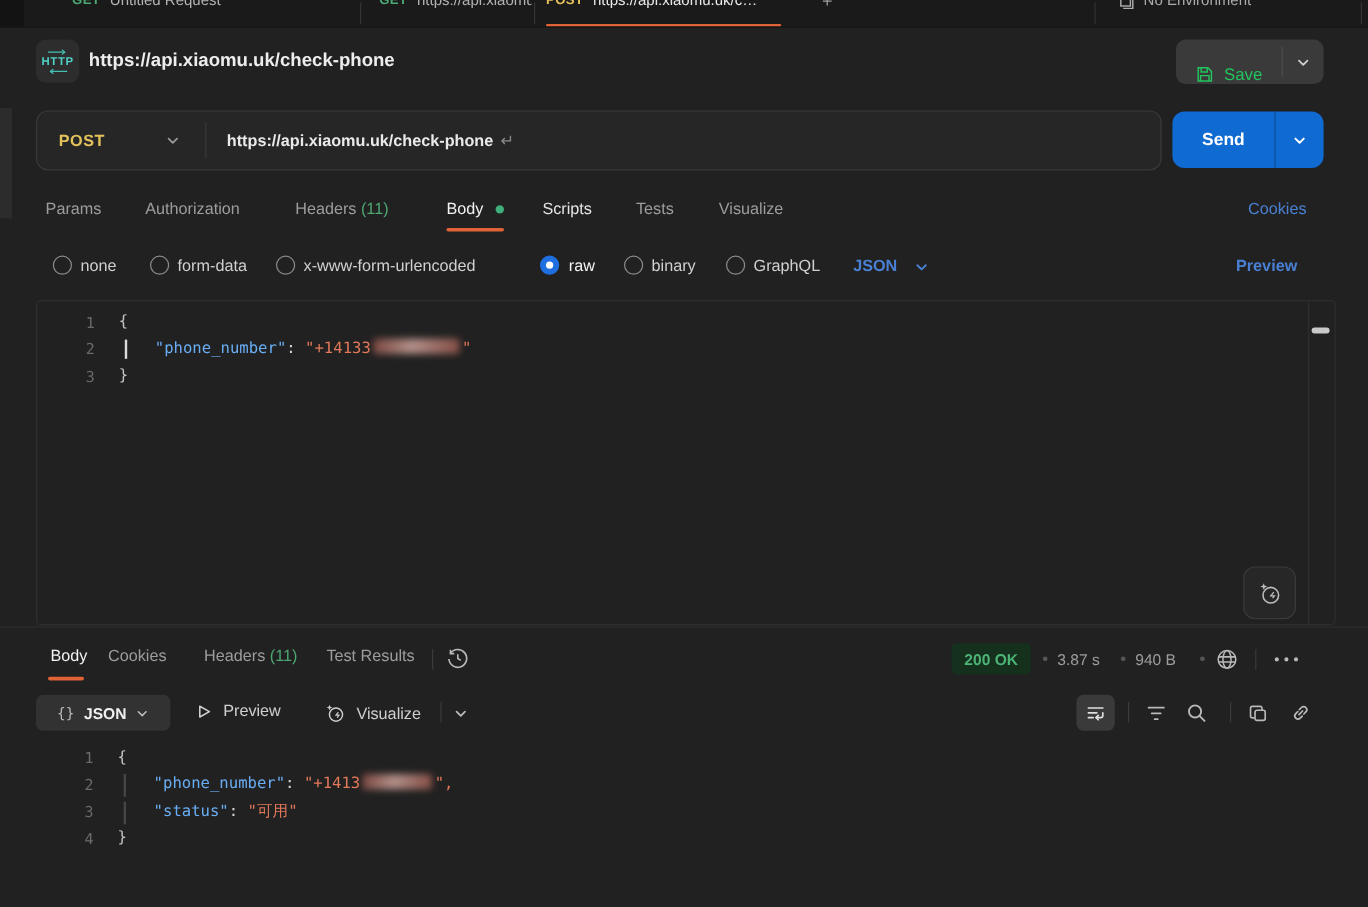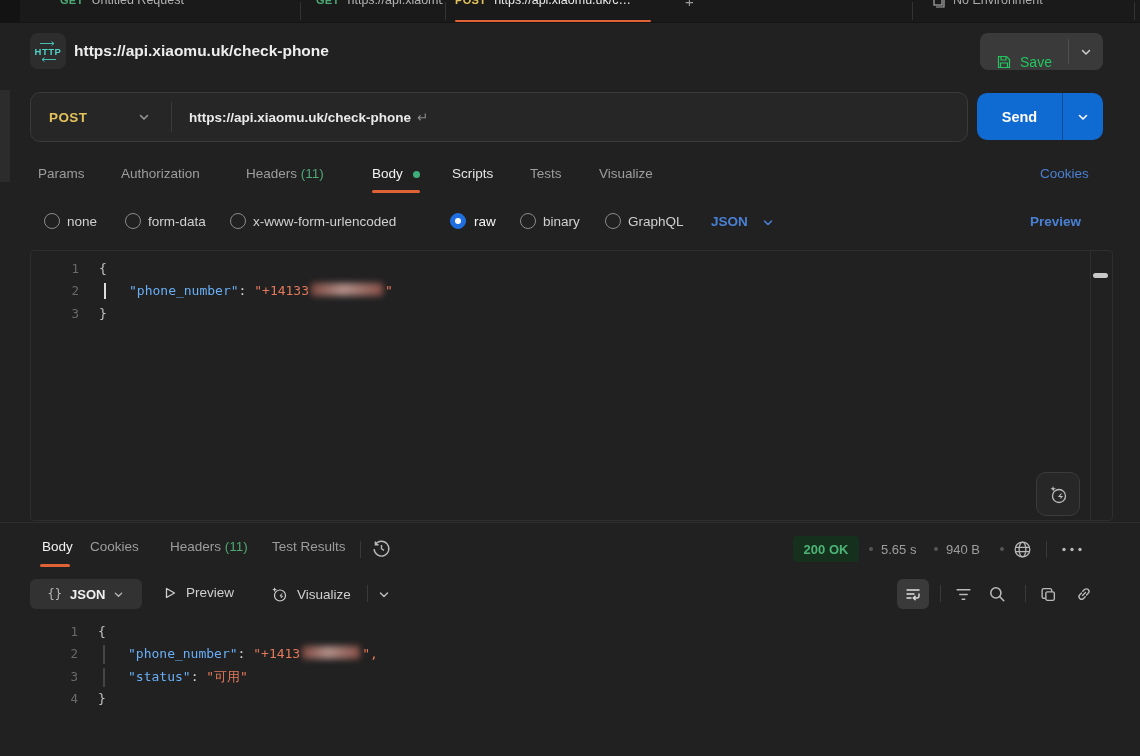--- a/index.html
+++ b/index.html
@@ -276,21 +276,21 @@
     <div class="mdivv" style="left:360px;"></div>
     <span class="micon" style="left:372px;top:6px;">
       <svg width="19" height="19" viewBox="0 0 18 18" fill="none" stroke="currentColor" stroke-width="1.3">
         <path d="M3.2 5.2A7 7 0 1 1 2 9.6"></path>
         <path d="M3.2 2.4v3h3"></path>
         <path d="M9 5.8v3.4l2.4 1.5"></path>
       </svg>
     </span>
     <div class="pill">200 OK</div>
     <span class="sepdot" style="left:869px;"></span>
-    <span class="mt" style="left:881px;">5.65 s</span>
+    <span class="mt" style="left:881px;">3.87 s</span>
     <span class="sepdot" style="left:934px;"></span>
     <span class="mt" style="left:946px;">940 B</span>
     <span class="sepdot" style="left:1000px;"></span>
     <span class="micon" style="left:1012px;top:6px;">
       <svg width="21" height="21" viewBox="0 0 20 20" fill="none" stroke="currentColor" stroke-width="1.2">
         <circle cx="10" cy="10" r="7"></circle>
           <ellipse cx="10" cy="10" rx="3.2" ry="7"></ellipse>
           <path d="M3.4 8h13.2M3.4 12h13.2"></path>
       </svg>
     </span>

